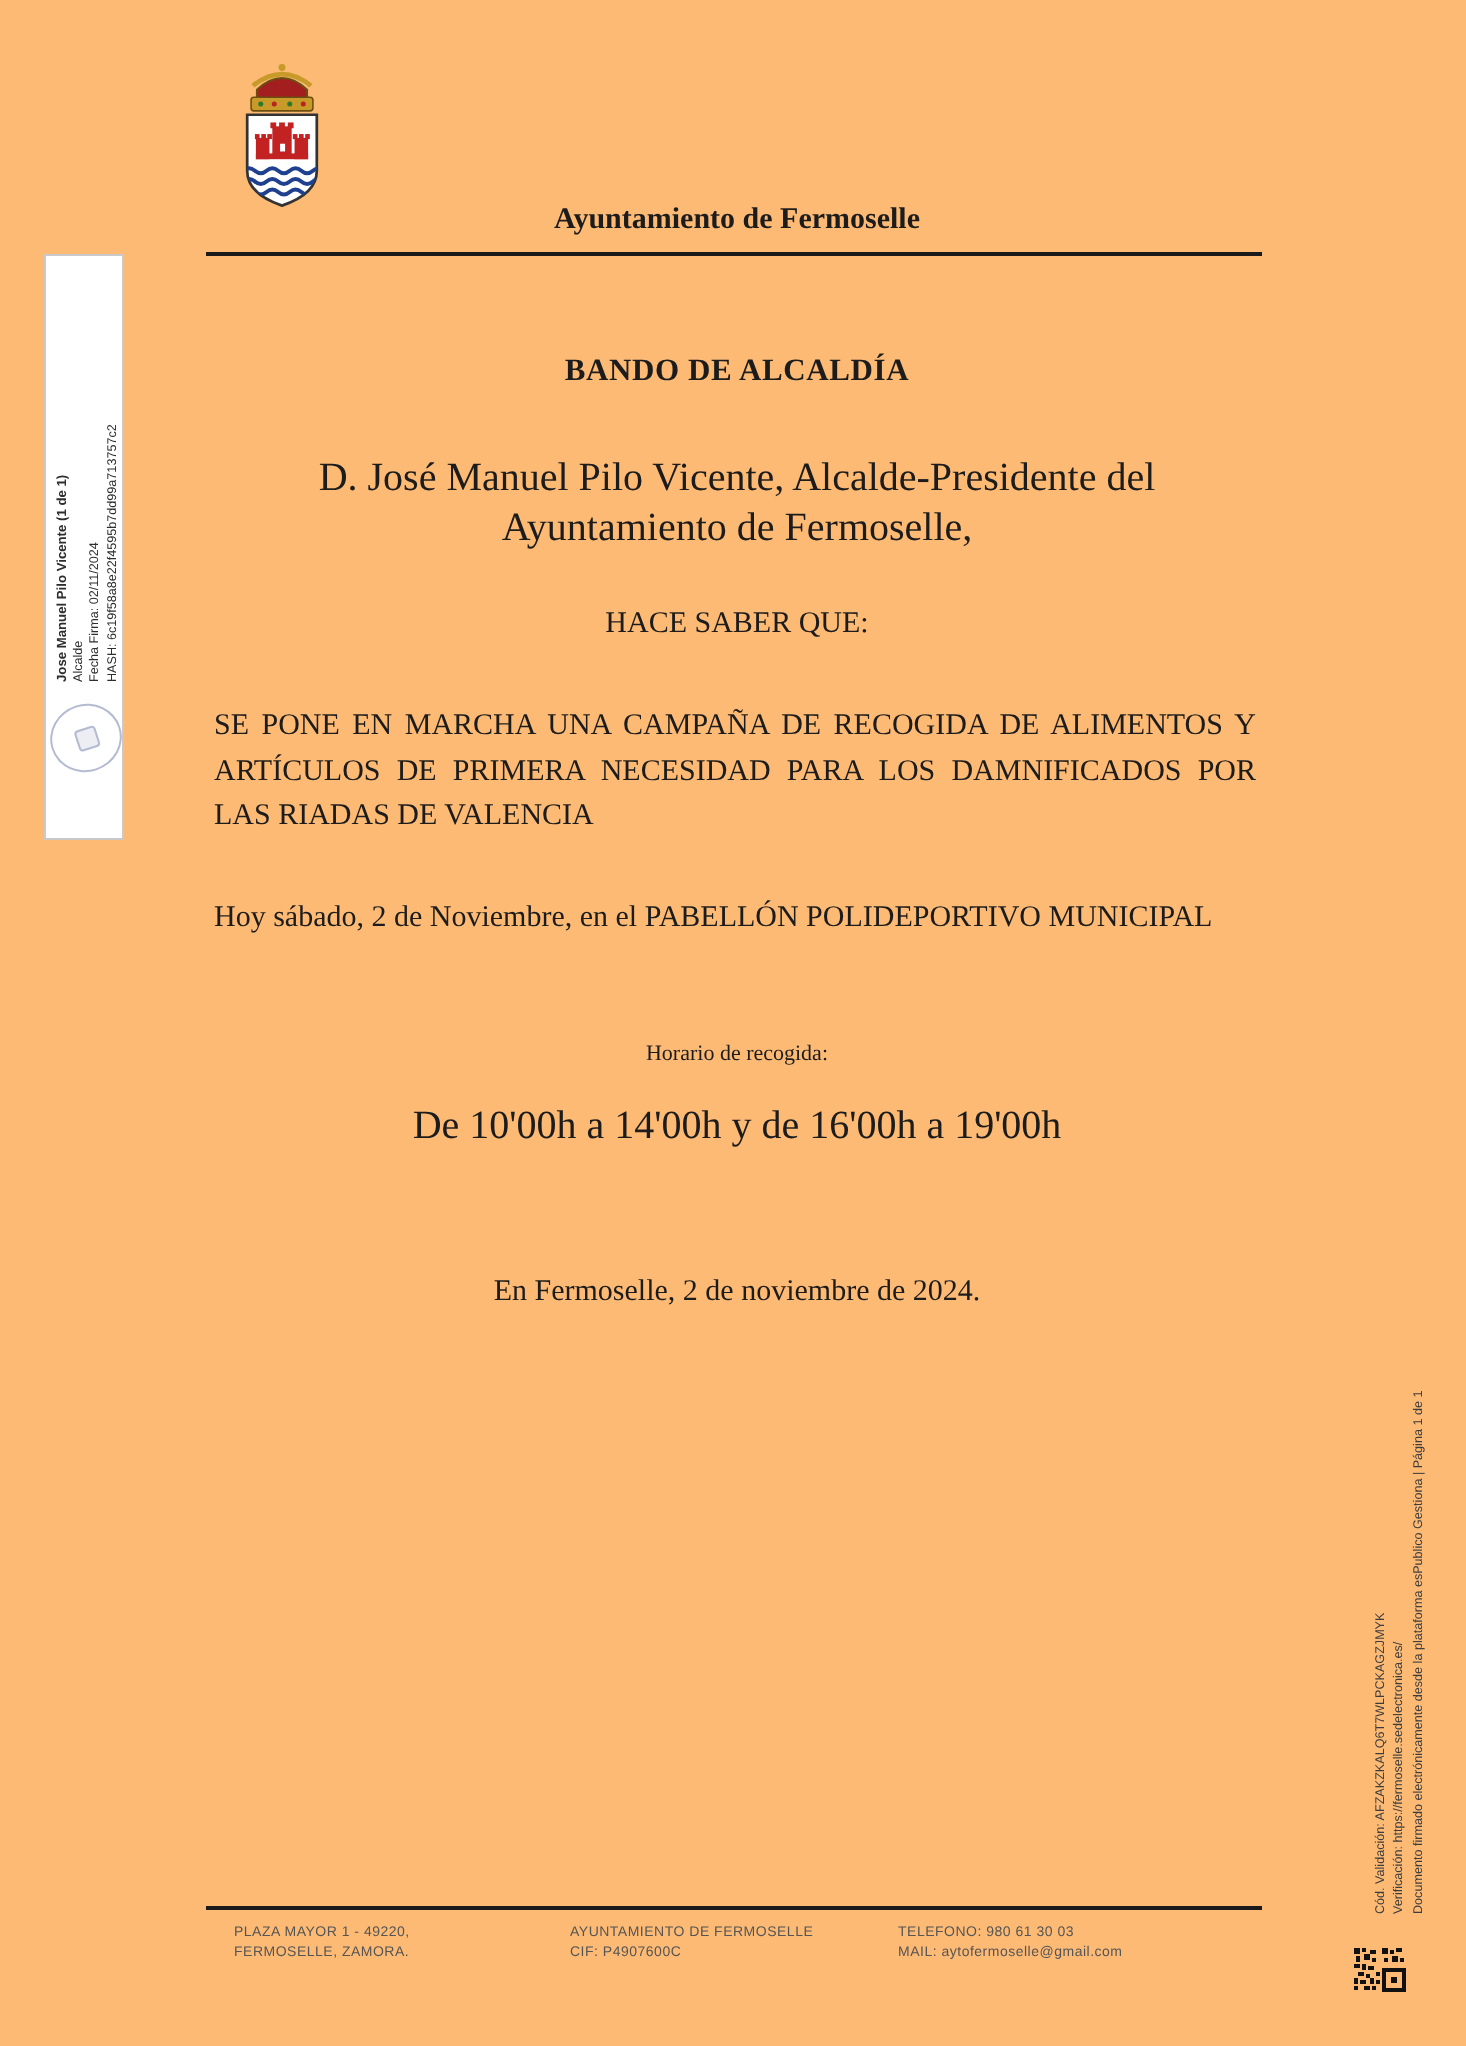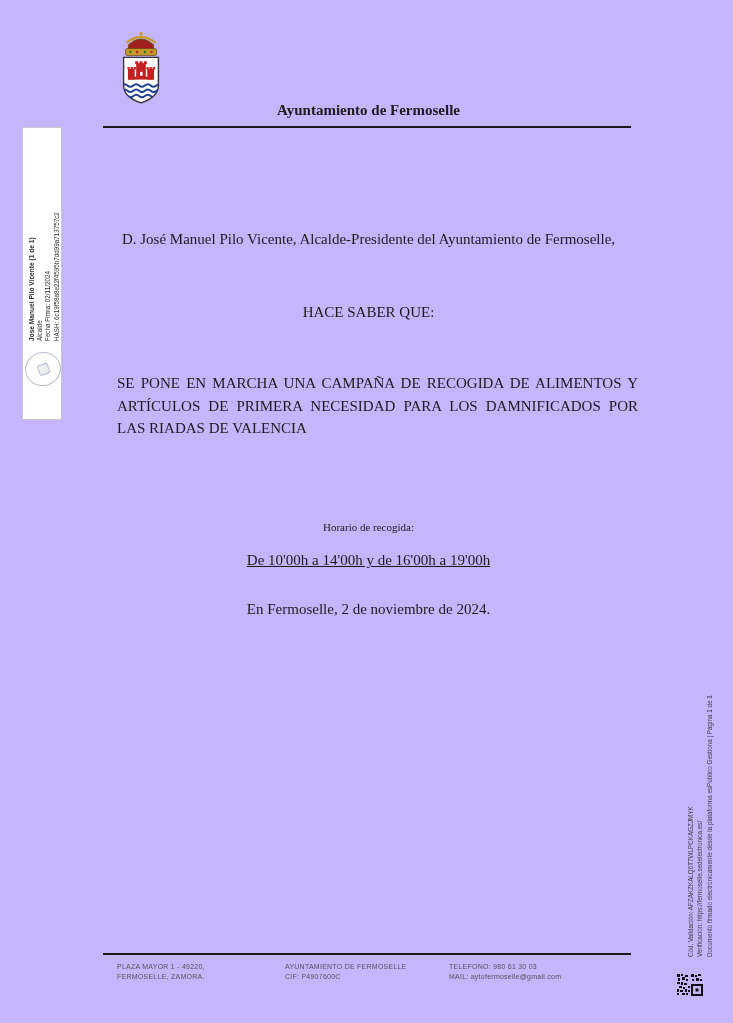--- a/index.html
+++ b/index.html
@@ -8,21 +8,21 @@
     --wave_blue:#1f3f8f;
     --crown_gold:#c79a2a;
     --stamp_blue:#8d97ba;
     --muted:#555555;
   }
   *{margin:0;padding:0;box-sizing:border-box;}
   html,body{background:#ffffff;}
   .page{
     position:relative;
     width:733px;height:1023px;
-    background:#c4b5fd;
+    background:#fdba74;
     font-family:"Liberation Serif", serif;
     color:var(--ink);
     overflow:hidden;
   }
   
   .coat{position:absolute;left:112px;top:31px;width:58px;height:74px;}
   .doc-title{
     position:absolute;left:107px;top:102px;width:523px;
     text-align:center;font-weight:bold;font-size:15px;
   }
@@ -42,33 +42,33 @@
     opacity:.65;transform:rotate(-18deg);
   }
   .stamp-core{
     position:absolute;left:12px;top:11px;width:11px;height:11px;
     border:1px solid var(--stamp_blue);border-radius:2px;
     background:rgba(141,151,186,.25);
   }
   
   .center{text-align:center;}
   .bando-title{position:absolute;left:107px;top:177px;width:523px;font-weight:bold;font-size:15.5px;letter-spacing:.3px;}
-  .intro{position:absolute;left:107px;top:227px;width:523px;font-size:15px;line-height:25px;}
+  .intro{position:absolute;left:107px;top:227px;width:523px;font-size:20px;line-height:25px;}
   .hace-saber{position:absolute;left:107px;top:304px;width:523px;font-size:15px;}
   .par-campaign{
-    position:absolute;left:117px;top:352px;width:521px;
-    font-size:15px;line-height:22.6px;text-align:justify;margin-top:20px;
+    position:absolute;left:107px;top:352px;width:521px;
+    font-size:15px;line-height:22.6px;text-align:justify;
   }
   .par-when{
     position:absolute;left:107px;top:448px;width:521px;
     font-size:15px;line-height:22.6px;text-align:justify;
   }
   .schedule-label{position:absolute;left:107px;top:521px;width:523px;font-size:11px;}
-  .schedule-hours{position:absolute;left:107px;top:552px;width:523px;font-size:15px;text-decoration:underline;}
-  .place-date{position:absolute;left:107px;top:601px;width:523px;font-size:15px;}
+  .schedule-hours{position:absolute;left:107px;top:552px;width:523px;font-size:20px;}
+  .place-date{position:absolute;left:107px;top:638px;width:523px;font-size:15px;}
   .fdo{position:absolute;left:107px;top:679px;width:523px;font-size:15px;}
   .signed-note{position:absolute;left:107px;top:797px;width:523px;font-size:15.5px;letter-spacing:.2px;}
   
   .footer-rule{position:absolute;left:103px;top:953px;width:528px;height:2px;background:#1a1a1a;}
   .footer-col{
     position:absolute;top:962px;
     font-family:"Liberation Sans", sans-serif;
     font-size:7px;line-height:10px;color:var(--muted);letter-spacing:.25px;
   }
   .fcol1{left:117px;}
@@ -135,23 +135,25 @@
   <div class="sig-rotated">
     <div class="signer">Jose Manuel Pilo Vicente (1 de 1)</div>
     <div>Alcalde</div>
     <div>Fecha Firma: 02/11/2024</div>
     <div>HASH: 6c19f58a8e22f4595b7dd99a713757c2</div>
   </div>
   <div class="stamp">
     <div class="stamp-core"></div>
   </div>
 
+  <div class="bando-title center">BANDO DE ALCALDÍA</div>
   <div class="intro center">D. José Manuel Pilo Vicente, Alcalde-Presidente del Ayuntamiento de Fermoselle,</div>
   <div class="hace-saber center">HACE SABER QUE:</div>
   <div class="par-campaign">SE PONE EN MARCHA UNA CAMPAÑA DE RECOGIDA DE ALIMENTOS Y ARTÍCULOS DE PRIMERA NECESIDAD PARA LOS DAMNIFICADOS POR LAS RIADAS DE VALENCIA</div>
+  <div class="par-when">Hoy sábado, 2 de Noviembre, en el PABELLÓN POLIDEPORTIVO MUNICIPAL</div>
   <div class="schedule-label center">Horario de recogida:</div>
   <div class="schedule-hours center">De 10'00h a 14'00h y de 16'00h a 19'00h</div>
   <div class="place-date center">En Fermoselle, 2 de noviembre de 2024.</div>
 
   <div class="footer-rule"></div>
   <div class="footer-col fcol1">
     <div>PLAZA MAYOR 1 - 49220,</div>
     <div>FERMOSELLE, ZAMORA.</div>
   </div>
   <div class="footer-col fcol2">

